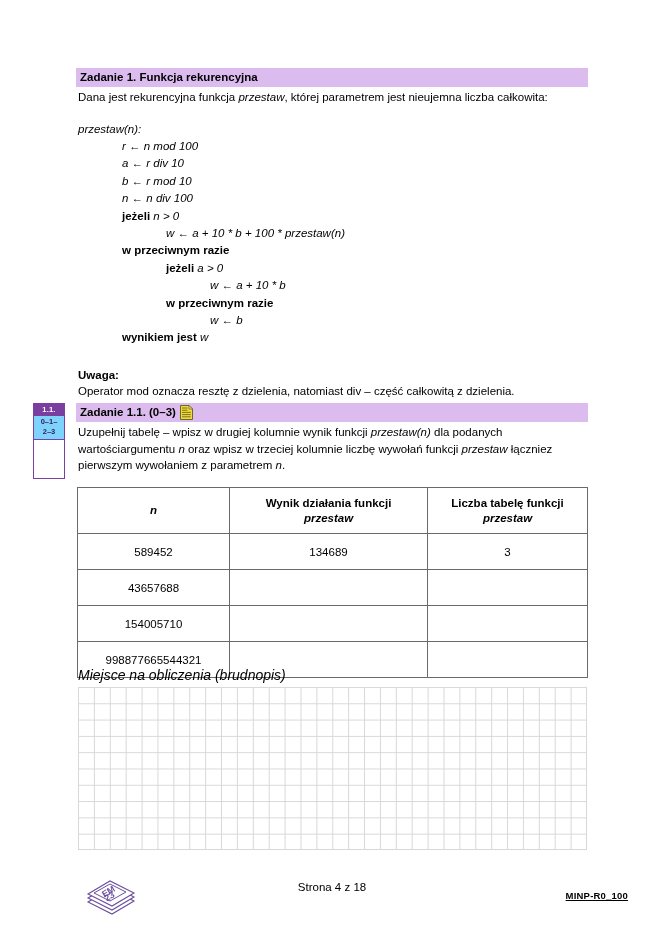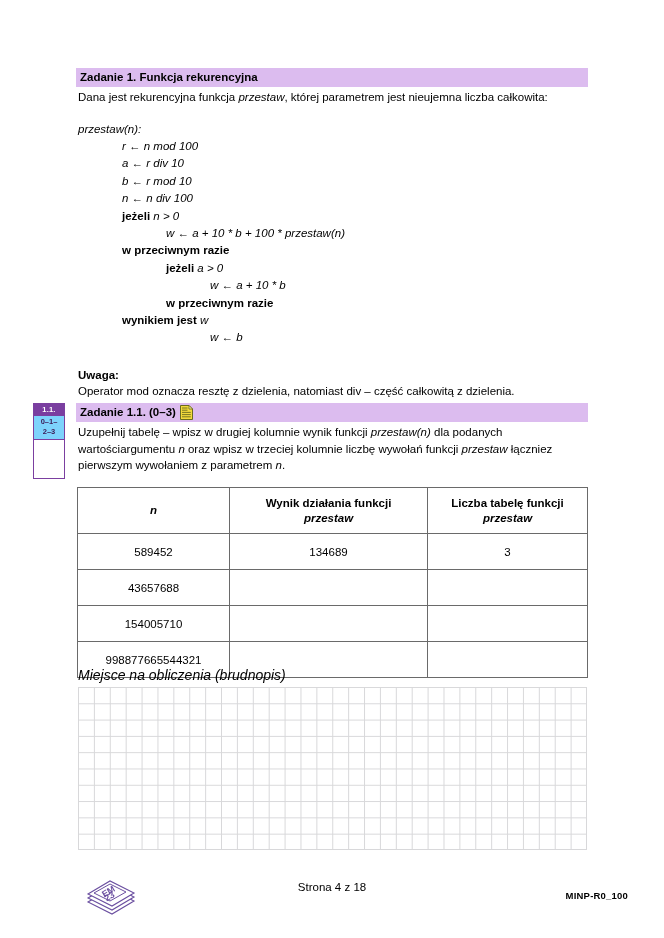--- a/index.html
+++ b/index.html
@@ -196,20 +196,21 @@
     text-align: center;
     font-size: 11.5px;
   }
   .footer-code {
     position: absolute;
     right: 36px;
     top: 890px;
     font-size: 9.5px;
     font-weight: bold;
     letter-spacing: 0.2px;
+    text-decoration: underline;
   }
 </style>
 </head>
 <body>
 
 <div class="page">
 
   <div class="content">
 
     <div class="banner">
@@ -223,22 +224,22 @@
       <div class="ln i1"><i>r ← n mod 100</i></div>
       <div class="ln i1"><i>a ← r div 10</i></div>
       <div class="ln i1"><i>b ← r mod 10</i></div>
       <div class="ln i1"><i>n ← n div 100</i></div>
       <div class="ln i1"><b>jeżeli</b> <i>n &gt; 0</i></div>
       <div class="ln i2"><i>w ← a + 10 * b + 100 * przestaw(n)</i></div>
       <div class="ln i1"><b>w przeciwnym razie</b></div>
       <div class="ln i2"><b>jeżeli</b> <i>a &gt; 0</i></div>
       <div class="ln i3"><i>w ← a + 10 * b</i></div>
       <div class="ln i2"><b>w przeciwnym razie</b></div>
+      <div class="ln i3"><i>w ← b</i></div>
       <div class="ln i1"><b>wynikiem jest</b> <i>w</i></div>
-      <div class="ln i3"><i>w ← b</i></div>
     </div>
 
     <div class="uwaga-wrap">
       <div class="uwaga-title">Uwaga:</div>
       <div class="uwaga-body">Operator mod oznacza resztę z dzielenia, natomiast div – część całkowitą z dzielenia.</div>
     </div>
   </div>
 
   <div class="scorebox">
     <div class="sb-head">1.1.</div>

